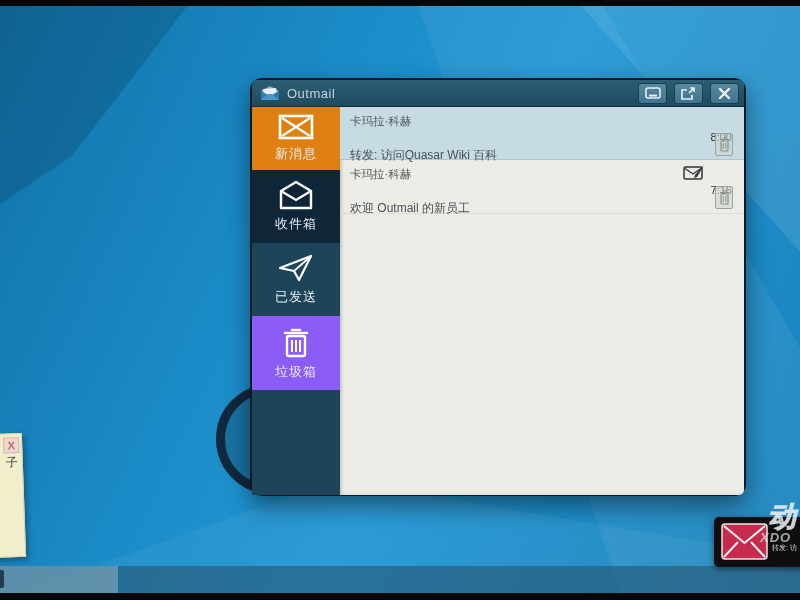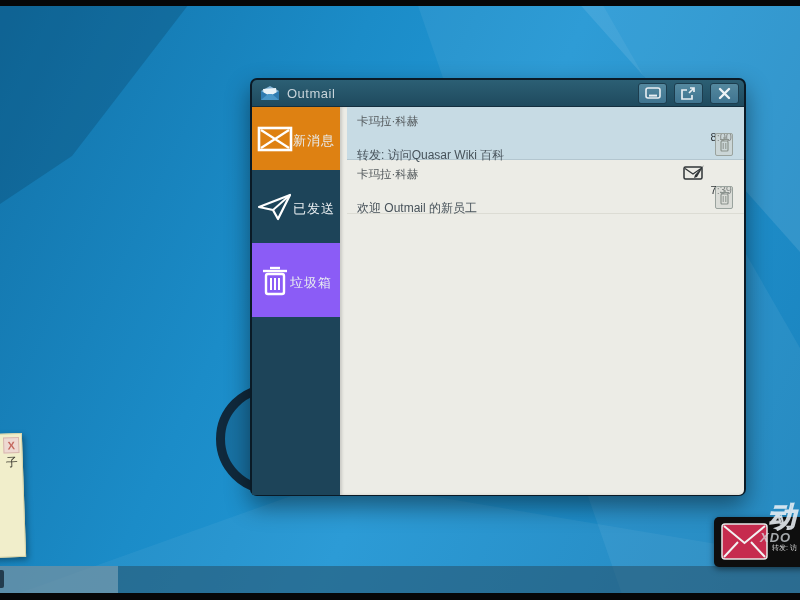--- a/index.html
+++ b/index.html
@@ -23,44 +23,44 @@
 
   
   .note{position:absolute;left:-42px;top:434px;width:64px;height:122px;background:#f1eecb;
     transform:rotate(-2deg);box-shadow:2px 3px 6px rgba(0,0,0,0.35);border:1px solid #d8d4a8;}
   .note-close{position:absolute;right:2px;top:3px;width:14px;height:14px;background:#eed9d2;
     color:#c4685f;font-size:11px;font-weight:bold;line-height:14px;text-align:center;border:1px solid #d8b7ad;}
   .note-text{position:absolute;right:4px;top:20px;color:#3c3a30;font-size:12px;}
 
   
   .window{position:absolute;left:250px;top:78px;width:496px;height:418px;background:#0b1c29;
-    border:2px solid #0a1a26;border-radius:7px;box-shadow:0 10px 24px rgba(0,0,0,0.45);box-sizing:border-box;}
+    border:2px solid #0a1a26;border-radius:12px;box-shadow:0 10px 24px rgba(0,0,0,0.45);box-sizing:border-box;}
   .titlebar{position:relative;height:26px;background:linear-gradient(180deg,#2c5f74 0%,#1f4a5e 100%);
     border-radius:5px 5px 0 0;display:flex;align-items:center;border-bottom:1px solid #142f3f;}
   .titlebar-logo{margin-left:8px;width:20px;height:16px;flex:0 0 auto;}
   .titlebar-title{margin-left:7px;color:#c7d3da;font-size:13px;letter-spacing:0.5px;flex:1 1 auto;}
   .win-btn{width:29px;height:21px;margin-right:7px;background:linear-gradient(180deg,#54899f,#3f7априм);}
   .win-btn{background:linear-gradient(180deg,#55899f,#3e7априм);}
   .win-btn{width:29px;height:21px;margin-right:7px;border:1px solid #1c3d4e;border-radius:3px;
     background:linear-gradient(180deg,#55899f,#3f7490);display:flex;align-items:center;justify-content:center;
     box-sizing:border-box;cursor:pointer;}
   .win-btn:last-child{margin-right:5px;}
 
   .win-body{display:flex;height:388px;}
   .sidebar{width:88px;background:#1d4459;display:flex;flex-direction:column;flex:0 0 auto;}
-  .side-item{display:flex;flex-direction:row;align-items:center;justify-content:center;color:#e8edf0;}
+  .side-item{display:flex;flex-direction:column;align-items:center;justify-content:center;color:#e8edf0;}
   .side-item .lbl{font-size:13px;margin-top:5px;letter-spacing:1px;}
   .si-new{height:63px;background:#de8112;}
   .si-inbox{height:73px;background:#0f2638;}
   .si-sent{height:73px;background:#1d4459;}
   .si-trash{height:74px;background:#8b5cf6;}
   .side-fill{flex:1 1 auto;background:#1d4459;}
 
   .maillist{flex:1 1 auto;background:#ececе6;background:#ecece6;position:relative;
-    border-radius:0 0 5px 0;box-shadow:inset 2px 0 3px rgba(0,0,0,0.15);padding-left:7px;}
+    border-radius:0 0 5px 0;box-shadow:inset 2px 0 3px rgba(0,0,0,0.15);}
   .mailrow{position:relative;padding:5px 10px 0 10px;box-sizing:border-box;}
   .row1{height:53px;background:#c7dbe4;border-bottom:1px solid #b3c6cf;}
   .row2{height:54px;border-bottom:1px solid #dcdcd4;}
   .sender{font-size:11.5px;color:#555b5e;margin-top:2px;}
   .subject{font-size:12px;color:#47525a;margin-top:18px;}
   .mail-time{position:absolute;right:12px;top:24px;font-size:11px;color:#2f3437;}
   .row-trash{position:absolute;right:11px;top:26px;width:16px;height:21px;border:1px solid #9aa39e;
     background:rgba(205,210,204,0.55);border-radius:2px;display:flex;align-items:center;justify-content:center;cursor:pointer;}
   .replied-ico{position:absolute;right:38px;top:4px;width:23px;height:17px;}
 
@@ -127,20 +127,27 @@
 
     <div class="win-body">
       <div class="sidebar">
         <div class="side-item si-new">
           <svg width="36" height="26" viewBox="0 0 36 26">
             <rect x="2" y="2" width="32" height="22" fill="none" stroke="#fff" stroke-width="2.6"></rect>
             <path d="M4,4 L32,22 M32,4 L4,22" fill="none" stroke="#fff" stroke-width="2.2"></path>
           </svg>
           <div class="lbl">新消息</div>
         </div>
+        <div class="side-item si-inbox">
+          <svg width="36" height="30" viewBox="0 0 36 30">
+            <path d="M3,11 L18,2 L33,11 V28 H3 Z" fill="none" stroke="#fff" stroke-width="2.4" stroke-linejoin="round"></path>
+            <path d="M3,11 L18,20 L33,11" fill="none" stroke="#fff" stroke-width="2.2"></path>
+          </svg>
+          <div class="lbl">收件箱</div>
+        </div>
         <div class="side-item si-sent">
           <svg width="36" height="30" viewBox="0 0 36 30">
             <path d="M2,15 L33,3 L21,27 L16,18 Z" fill="none" stroke="#fff" stroke-width="2.2" stroke-linejoin="round"></path>
             <path d="M33,3 L16,18" fill="none" stroke="#fff" stroke-width="1.8"></path>
           </svg>
           <div class="lbl">已发送</div>
         </div>
         <div class="side-item si-trash">
           <svg width="30" height="32" viewBox="0 0 30 32">
             <path d="M10,4 h10" stroke="#fff" stroke-width="2.4"></path>
@@ -168,21 +175,21 @@
         </div>
 
         <div class="mailrow row2">
           <div class="sender">卡玛拉·科赫</div>
           <div class="subject">欢迎 Outmail 的新员工</div>
           <svg class="replied-ico" viewBox="0 0 23 17">
             <rect x="1" y="3" width="18" height="12" rx="1.5" fill="none" stroke="#2f3437" stroke-width="1.5"></rect>
             <path d="M2,4.5 L10,10 L18,4.5" fill="none" stroke="#2f3437" stroke-width="1.3"></path>
             <path d="M21,1 L12,11 l-1,3 l3,-1 z" fill="#2f3437"></path>
           </svg>
-          <div class="mail-time">7:39</div>
+          <div class="mail-time">7:16</div>
           <div class="row-trash">
             <svg width="11" height="15" viewBox="0 0 11 15">
               <path d="M1,2.5 h9 M4,1 h3" stroke="#8b938e" stroke-width="1.2" fill="none"></path>
               <rect x="2" y="4" width="7" height="10" rx="1" fill="none" stroke="#8b938e" stroke-width="1.2"></rect>
               <path d="M4.2,6 v6 M6.8,6 v6" stroke="#8b938e" stroke-width="1"></path>
             </svg>
           </div>
         </div>
       </div>
     </div>

